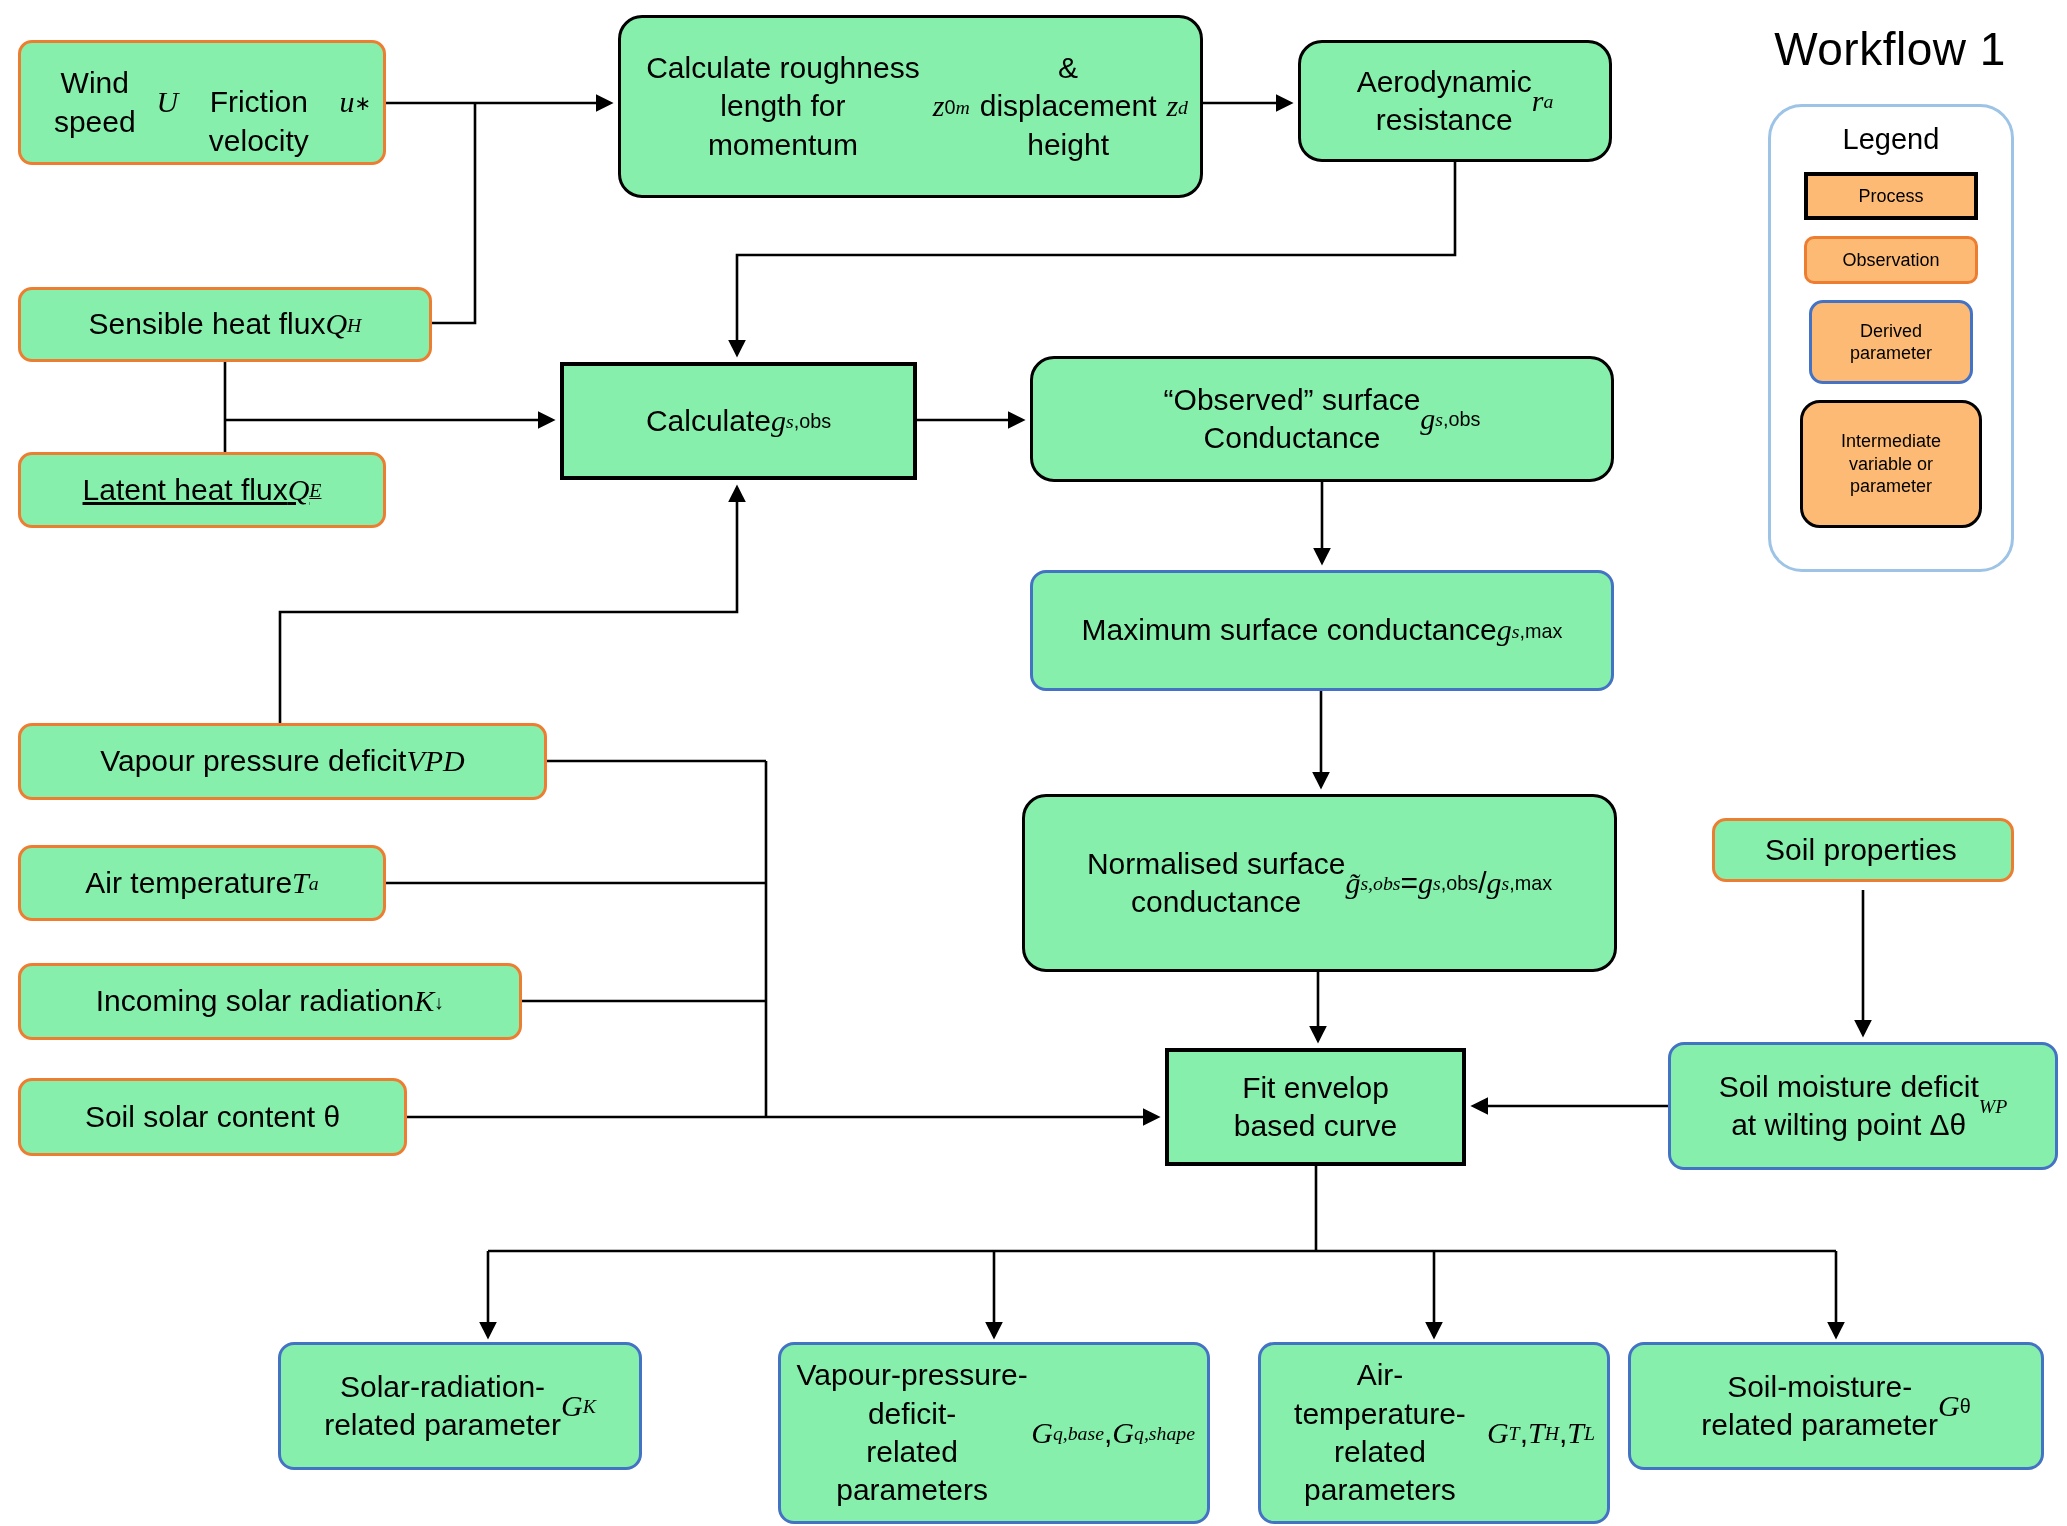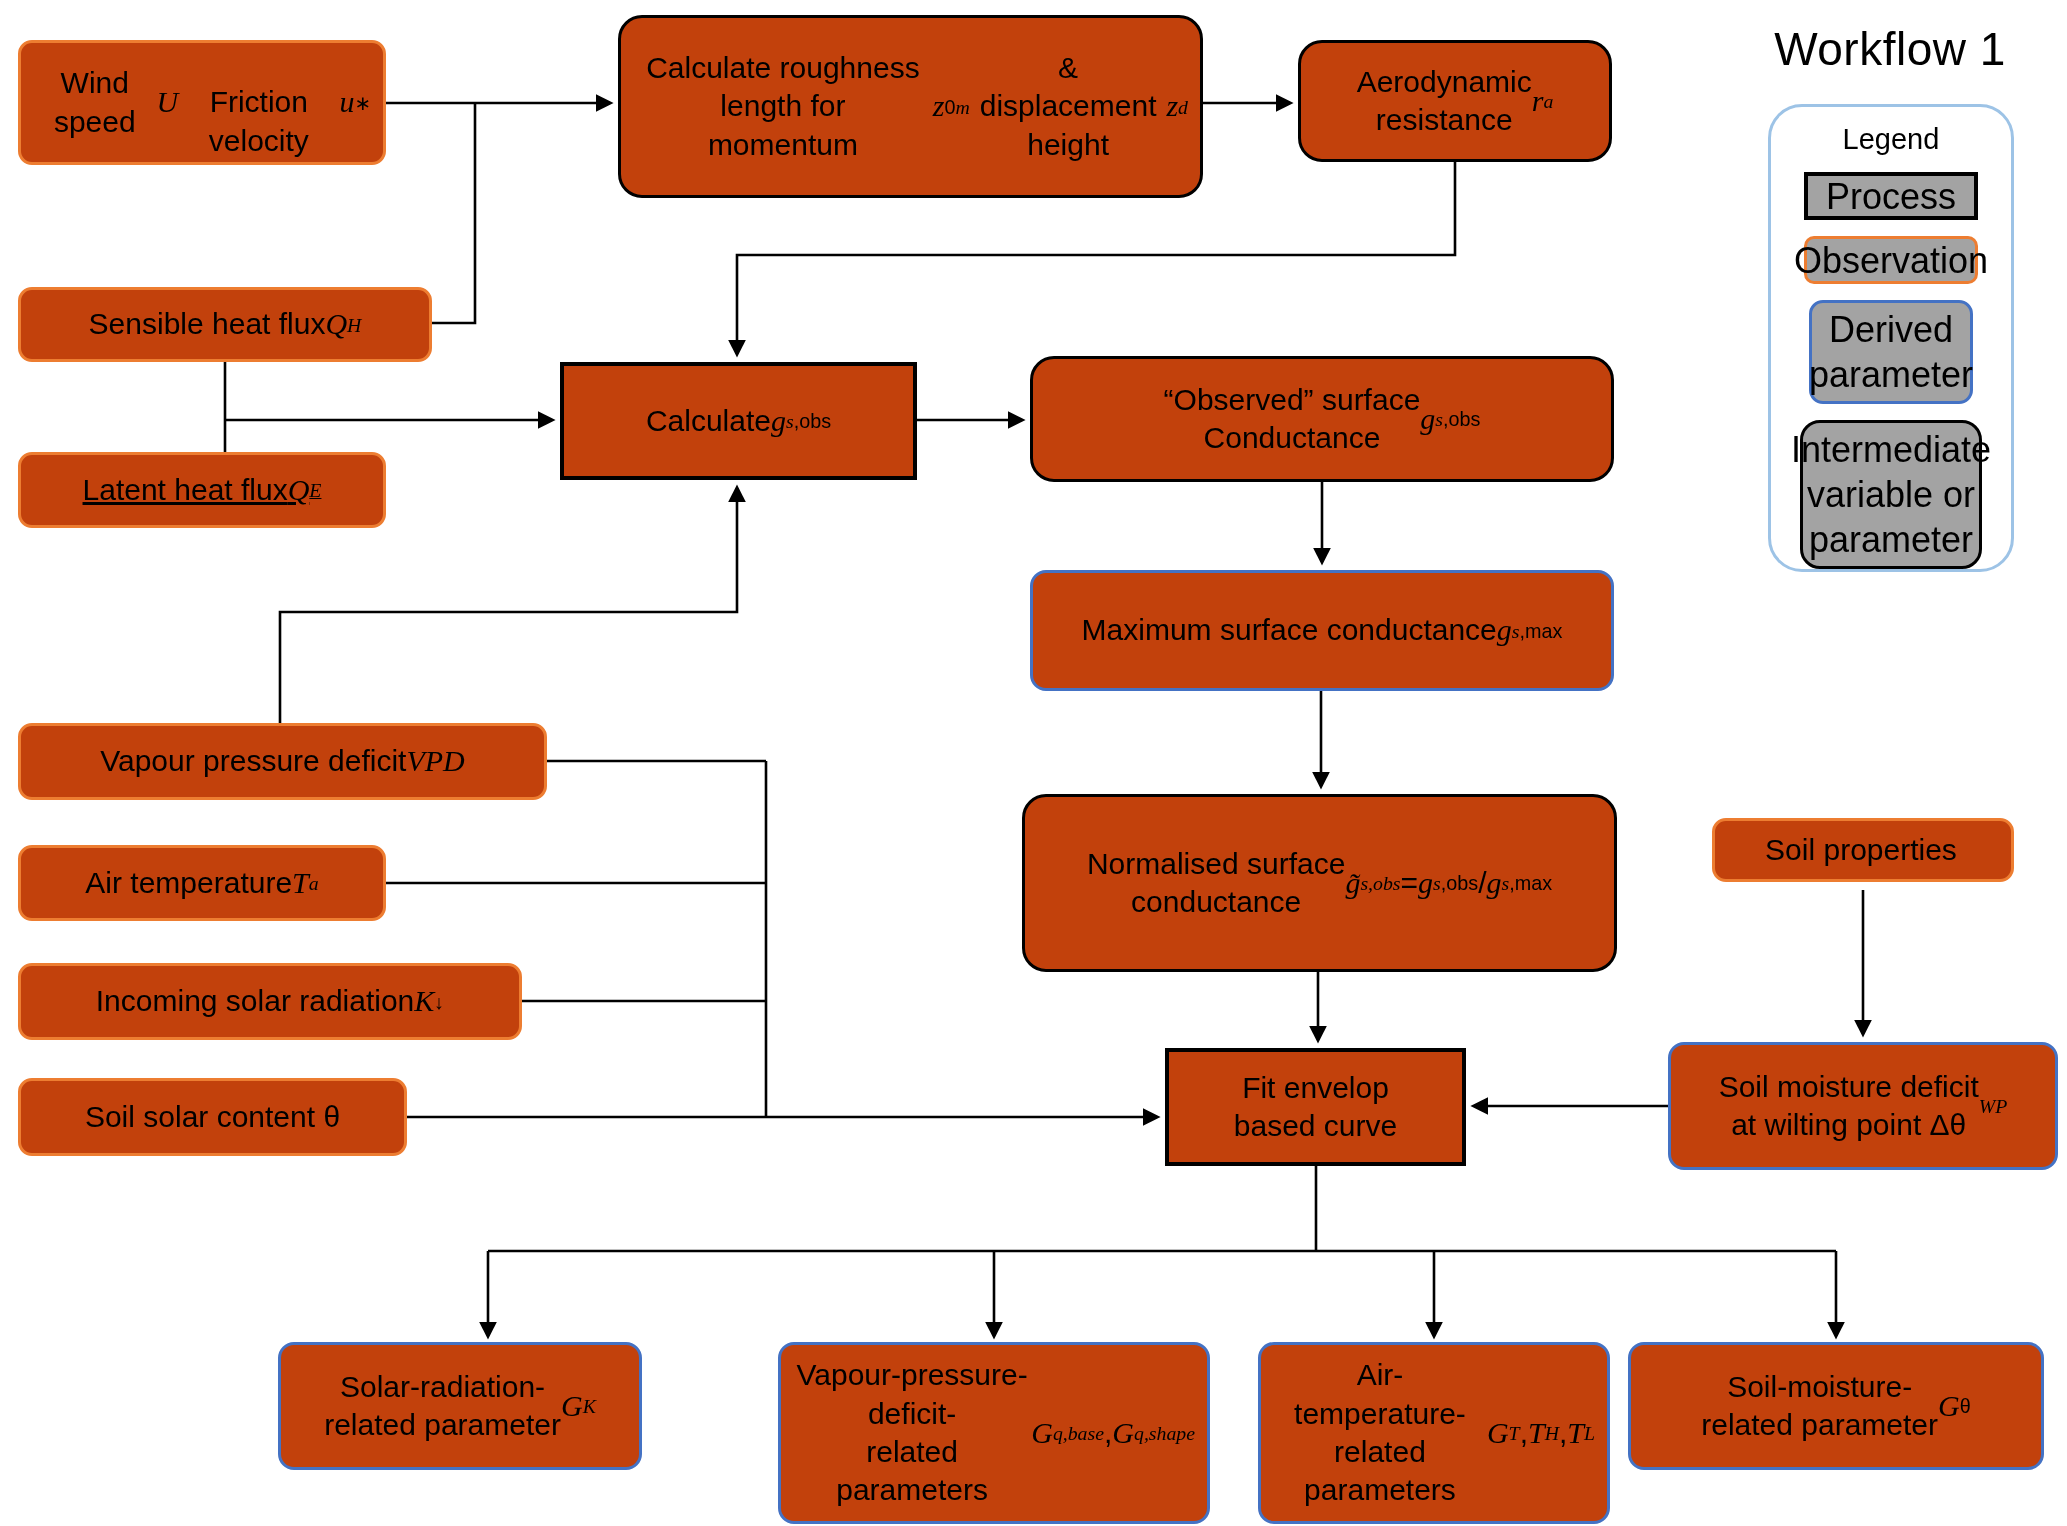--- a/index.html
+++ b/index.html
@@ -30,21 +30,21 @@
     stroke-width: 2.6;
   }
   .node {
     position: absolute;
     display: flex;
     align-items: center;
     justify-content: center;
     text-align: center;
     font-size: 30px;
     line-height: 1.28;
-    background: #c2410c;
+    background: #86efac;
     padding: 6px 12px;
   }
   .node i, .legend-sample i { font-family: "Liberation Serif", serif; font-style: italic; }
   .node sub { font-size: 0.66em; line-height: 0; }
   .obs          { border: 3px solid var(--orange); border-radius: 14px; }
   .derived      { border: 3px solid var(--blue);   border-radius: 16px; }
   .intermediate { border: 3px solid var(--ink);    border-radius: 24px; }
   .process      { border: 4px solid var(--ink);    border-radius: 0; }
   .title {
     position: absolute;
@@ -65,23 +65,23 @@
     padding-top: 16px;
     gap: 16px;
     background: #fff;
   }
   .legend-title { font-size: 29px; }
   .legend-sample {
     display: flex;
     align-items: center;
     justify-content: center;
     text-align: center;
-    font-size: 36px;
+    font-size: 18px;
     line-height: 1.25;
-    background: #a3a3a3;
+    background: #fdba74;
     padding: 4px 8px;
   }
   .legend-sample.process      { width: 174px; height: 48px; }
   .legend-sample.obs          { width: 174px; height: 48px; border-radius: 10px; }
   .legend-sample.derived      { width: 164px; min-height: 84px; border-radius: 14px; }
   .legend-sample.intermediate { width: 182px; min-height: 128px; border-radius: 20px; }
 </style>
 </head>
 <body>
 

